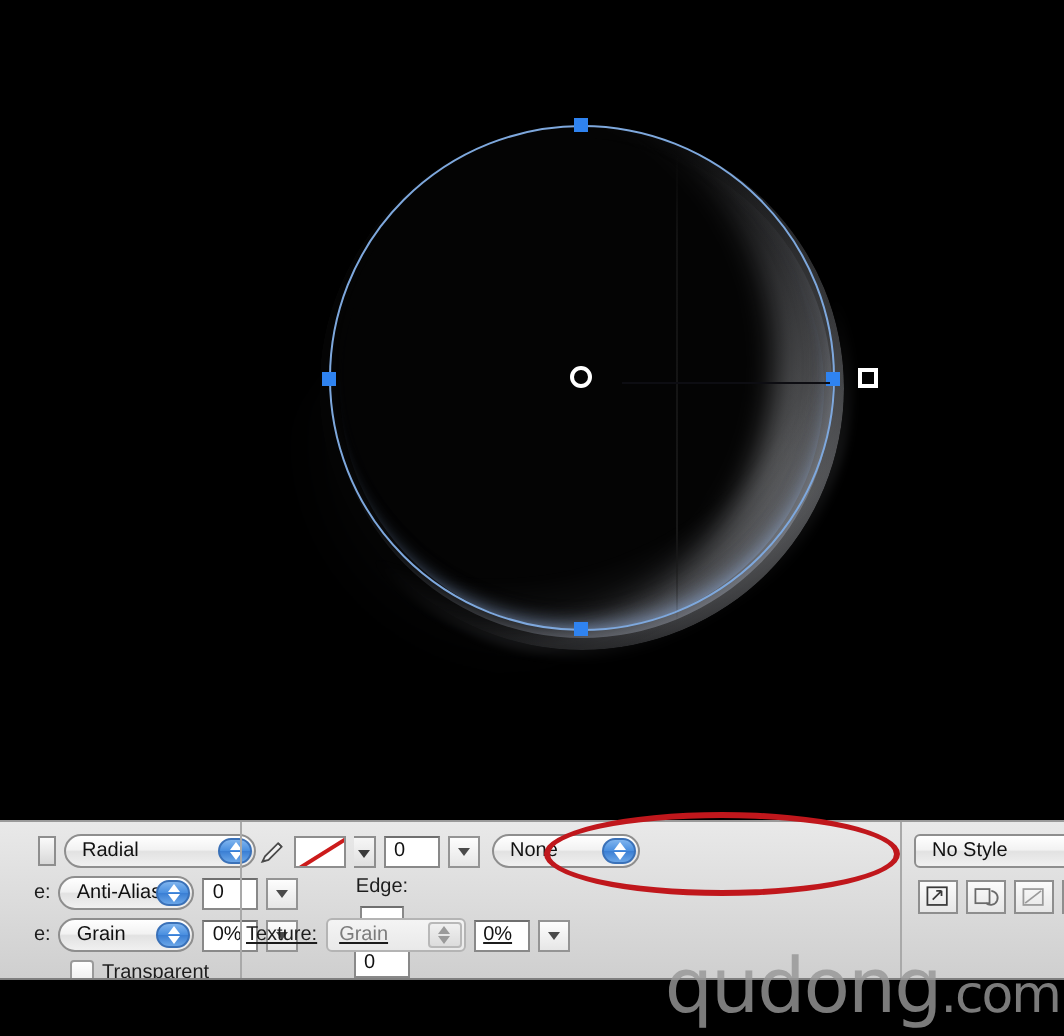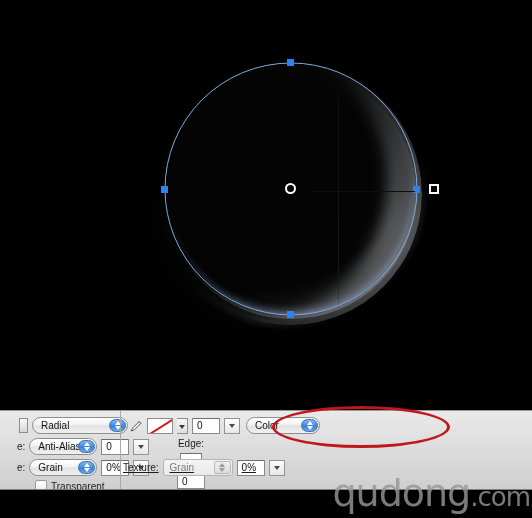--- a/index.html
+++ b/index.html
@@ -526,21 +526,21 @@
         <path d="M11.5 3 L13.5 5" stroke="#4a4a4a" stroke-width="1"></path>
         <path d="M2.5 13.5 L4.2 12.8" stroke="#4a4a4a" stroke-width="1"></path>
       </svg>
       <span class="swatch">
           <span class="slash"></span>
         </span>
       <span class="swatch-stepper"></span>
       <span class="field narrow">0</span>
       <span class="dd-btn"></span>
       <div class="popup" style="width:74px;margin-left:2px;">
-        <span>Color</span>
+        <span>None</span>
         <span class="arrows"></span>
       </div>
     </div>
 
     <div class="row" style="left:56px; top:27px;flex-direction:column;">
       <span class="lbl">Edge:</span>
       <span class="field empty"></span>
       <span class="field narrow">0</span>
       <span class="dd-btn"></span>
     </div>
@@ -550,17 +550,50 @@
       <div class="popup small-sq disabled" style="width:70px;">
         <span>Grain</span>
         <span class="arrows"></span>
       </div>
       <span class="field narrow">0%</span>
       <span class="dd-btn"></span>
     </div>
   </div>
 
 
+  <div class="group" style="left:450px; width:82px;">
+
+    <div class="row" style="left:6px; top:6px;">
+      <div class="popup" style="width:78px;border-radius:3px;">
+        <span>No Style</span>
+
+      </div>
+    </div>
+
+    <div class="row" style="left:8px; top:29px;">
+      <span class="style-btn">
+        <svg viewBox="0 0 20 17" width="18" height="15">
+          <rect x="4" y="3" width="11" height="10" fill="none" stroke="#3a3a3a" stroke-width="1"></rect>
+          <path d="M7 10 L12 5 M12 5 L9 5 M12 5 L12 8" stroke="#3a3a3a" stroke-width="1" fill="none"></path>
+        </svg>
+      </span>
+      <span class="style-btn">
+        <svg viewBox="0 0 20 17" width="18" height="15">
+          <rect x="4" y="4" width="8" height="8" fill="none" stroke="#6a6a6a" stroke-width="1"></rect>
+          <path d="M13 5 a4 4 0 1 1 -3 7" stroke="#6a6a6a" stroke-width="1" fill="none"></path>
+        </svg>
+      </span>
+      <span class="style-btn">
+        <svg viewBox="0 0 20 17" width="18" height="15">
+          <rect x="4" y="4" width="11" height="9" fill="none" stroke="#9a9a9a" stroke-width="1"></rect>
+          <path d="M5 12 L14 5" stroke="#9a9a9a" stroke-width="1"></path>
+        </svg>
+      </span>
+      <span class="style-btn" style="width:12px;">
+        
+      </span>
+    </div>
+  </div>
 </div>
 
 <div id="red-oval"></div>
 
 <div id="wm-bottom"><span>qudong</span><span class="dotcom">.com</span></div>
 
 </body></html>

